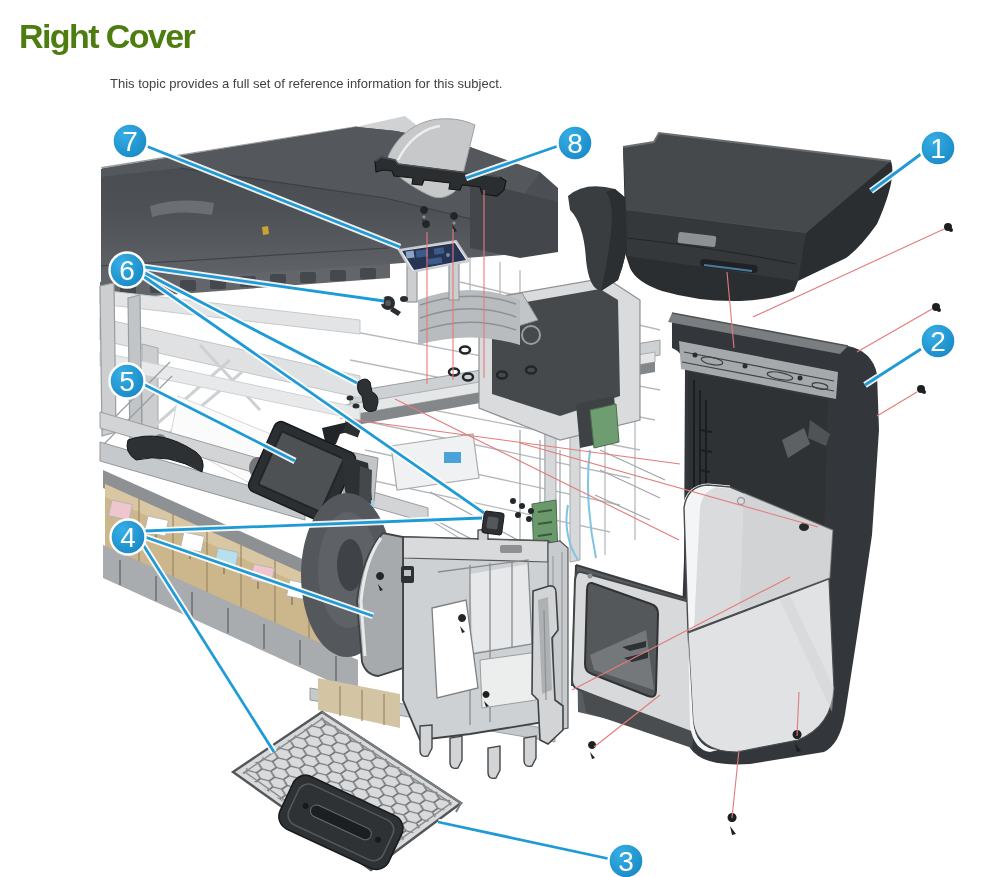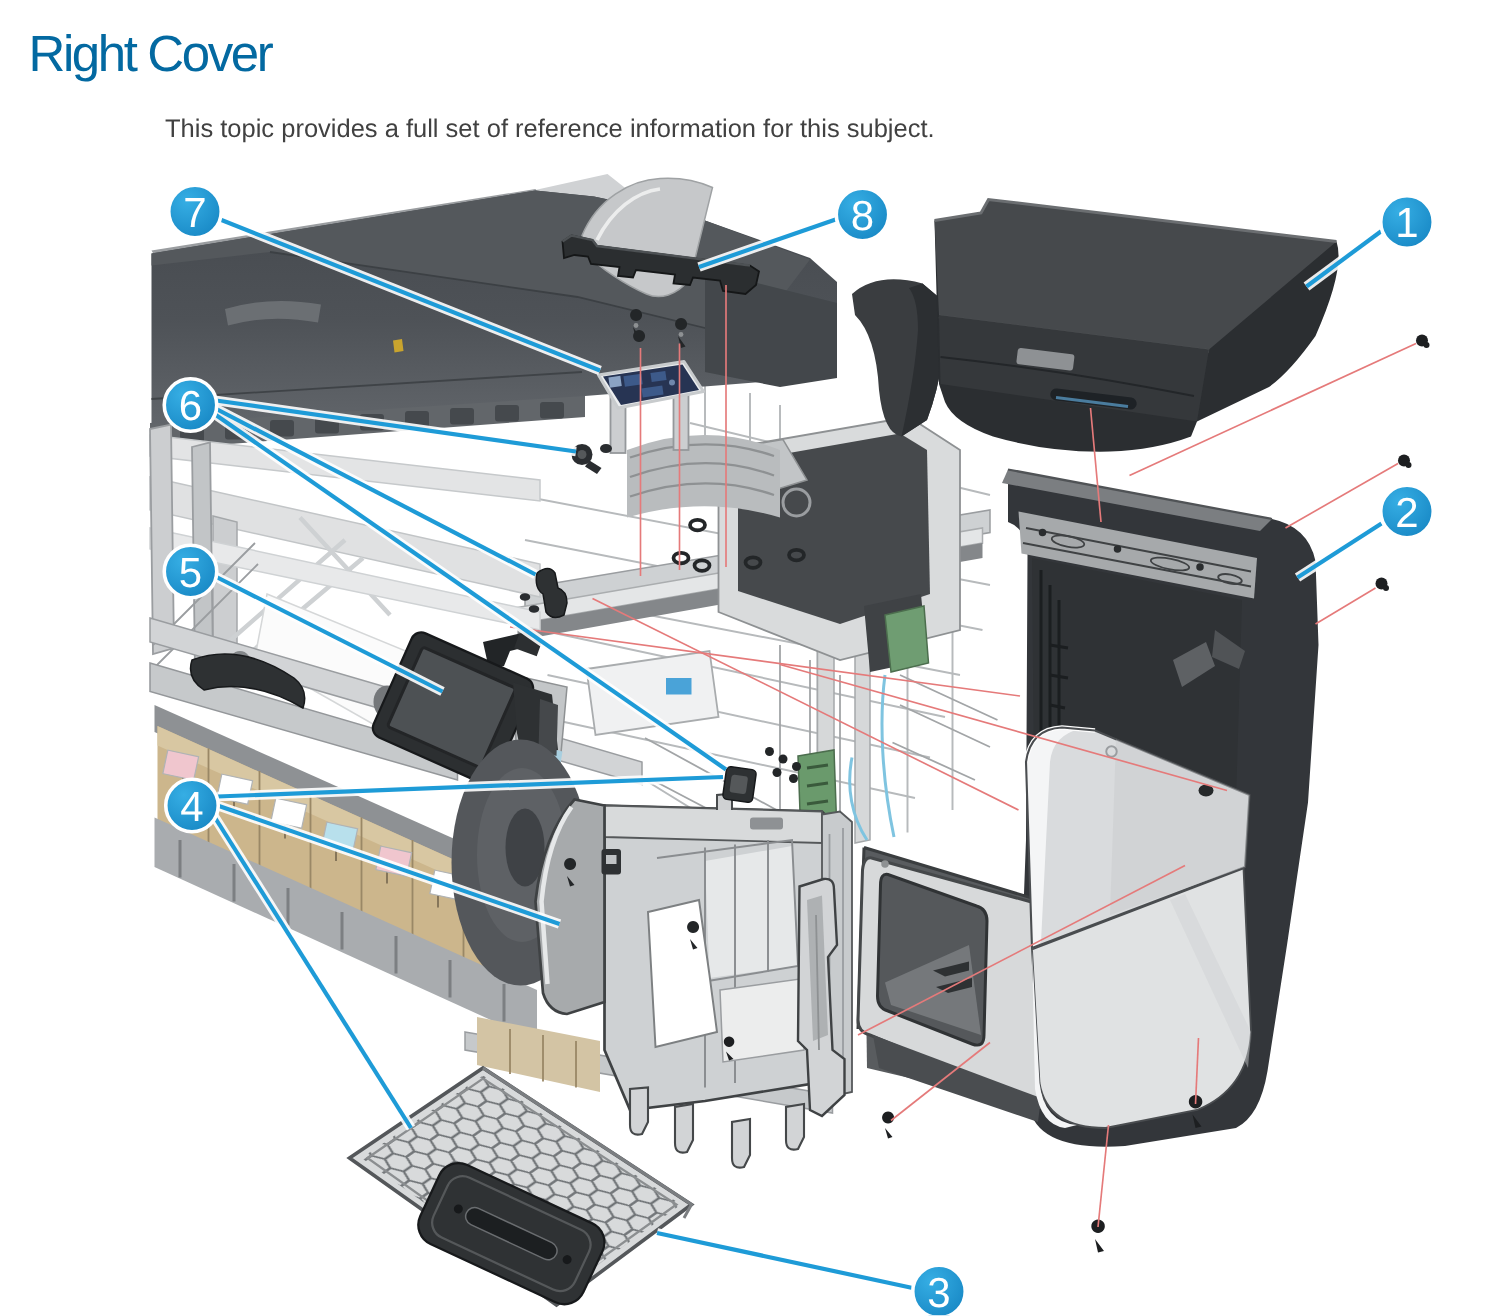--- a/index.html
+++ b/index.html
@@ -1,18 +1,18 @@
 <!DOCTYPE html>
 <html><head>
 <meta charset="utf-8">
 <style>
 html,body{margin:0;padding:0;background:#fff;width:993px;height:877px;overflow:hidden}
 body{font-family:"Liberation Sans",sans-serif;position:relative}
-h1{position:absolute;left:19px;top:17px;font-size:34px;font-weight:400;color:#0369a1;margin:0;letter-spacing:-1.6px}
-.sub{position:absolute;left:110px;top:76px;font-size:17px;color:#414141}
+h1{position:absolute;left:19px;top:17px;font-size:34px;font-weight:700;color:#4d7c0f;margin:0;letter-spacing:-1.6px}
+.sub{position:absolute;left:110px;top:76px;font-size:13px;color:#414141}
 svg{position:absolute;left:0;top:0}
 .num{font:28px "Liberation Sans",sans-serif;fill:#fff;text-anchor:middle}
 </style>
 </head>
 <body>
 <h1>Right Cover</h1>
 <div class="sub">This topic provides a full set of reference information for this subject.</div>
 <svg width="993" height="877" viewBox="0 0 993 877">
 <defs>
 <radialGradient id="bg" cx="35%" cy="30%" r="80%">

